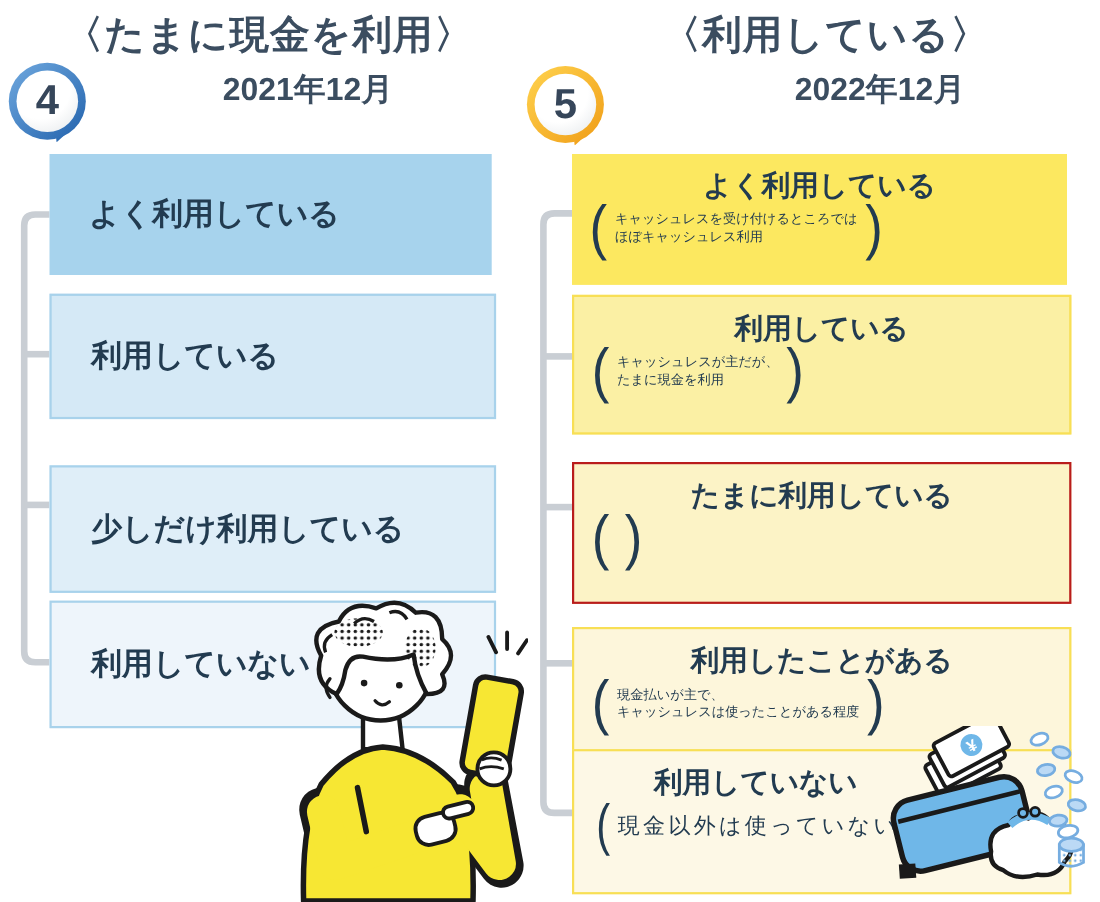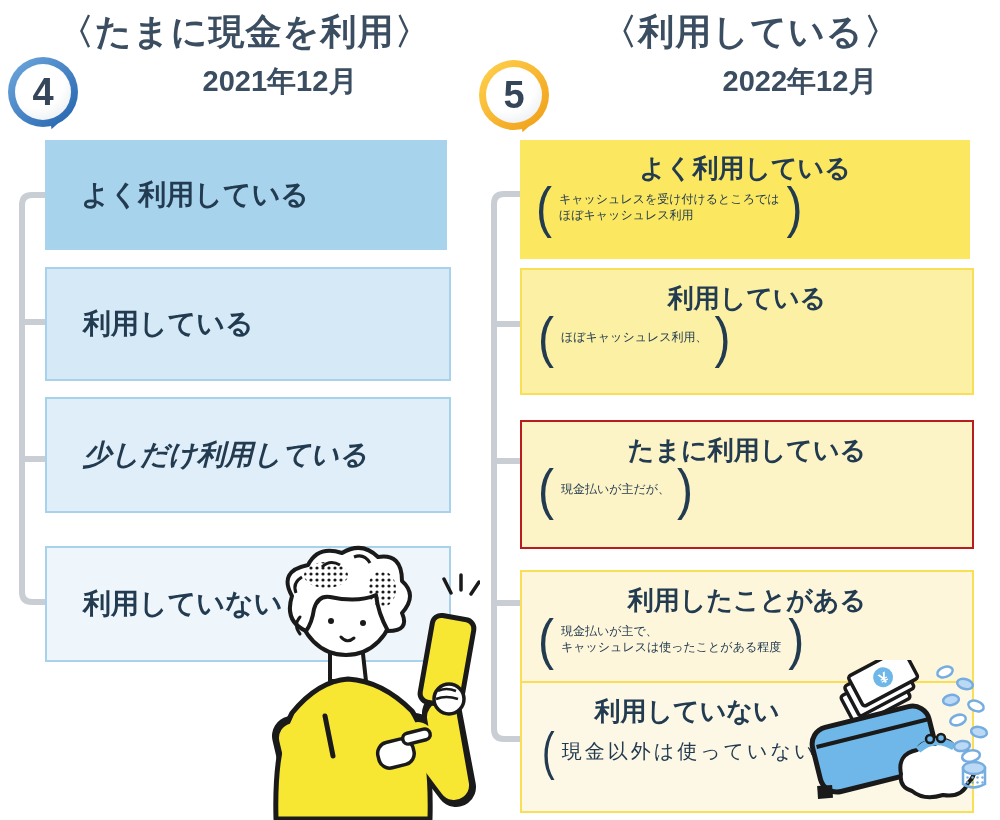--- a/index.html
+++ b/index.html
@@ -115,21 +115,21 @@
     <span class="num">5</span>
   </div>
 </div>
 
 <div class="bbox bbox-1" style="top:140px;height:110px;">
   <span>よく利用している</span>
 </div>
 <div class="bbox bbox-2" style="top:267px;height:110px;">
   <span>利用している</span>
 </div>
-<div class="bbox bbox-3" style="top:397px;height:112px;font-style:italic;">
+<div class="bbox bbox-3" style="top:423px;height:112px;">
   <span>少しだけ利用している</span>
 </div>
 <div class="bbox bbox-4" style="top:546px;height:112px;">
   <span>利用していない</span>
 </div>
 
 <div class="ybox ybox-1" style="top:140px;height:108px;">
   <div class="t">よく利用している</div>
   <div class="note">
     <span class="paren">(</span>
@@ -139,32 +139,32 @@
     </div>
     <span class="paren">)</span>
   </div>
 </div>
 
 <div class="ybox ybox-2" style="top:268px;height:112px;">
   <div class="t">利用している</div>
   <div class="note">
     <span class="paren">(</span>
     <div class="note-lines">
-      <div>ほぼキャッシュレス利用、</div>
+      <div>キャッシュレスが主だが、</div>
+      <div>たまに現金を利用</div>
     </div>
     <span class="paren">)</span>
   </div>
 </div>
 
 <div class="ybox ybox-3" style="top:404px;height:114px;">
   <div class="t">たまに利用している</div>
   <div class="note">
     <span class="paren">(</span>
     <div class="note-lines">
-      <div>現金払いが主だが、</div>
     </div>
     <span class="paren">)</span>
   </div>
 </div>
 
 <div class="ybox ybox-4" style="top:546px;height:115px;margin-top:24px;">
   <div class="t">利用したことがある</div>
   <div class="note">
     <span class="paren">(</span>
     <div class="note-lines">

